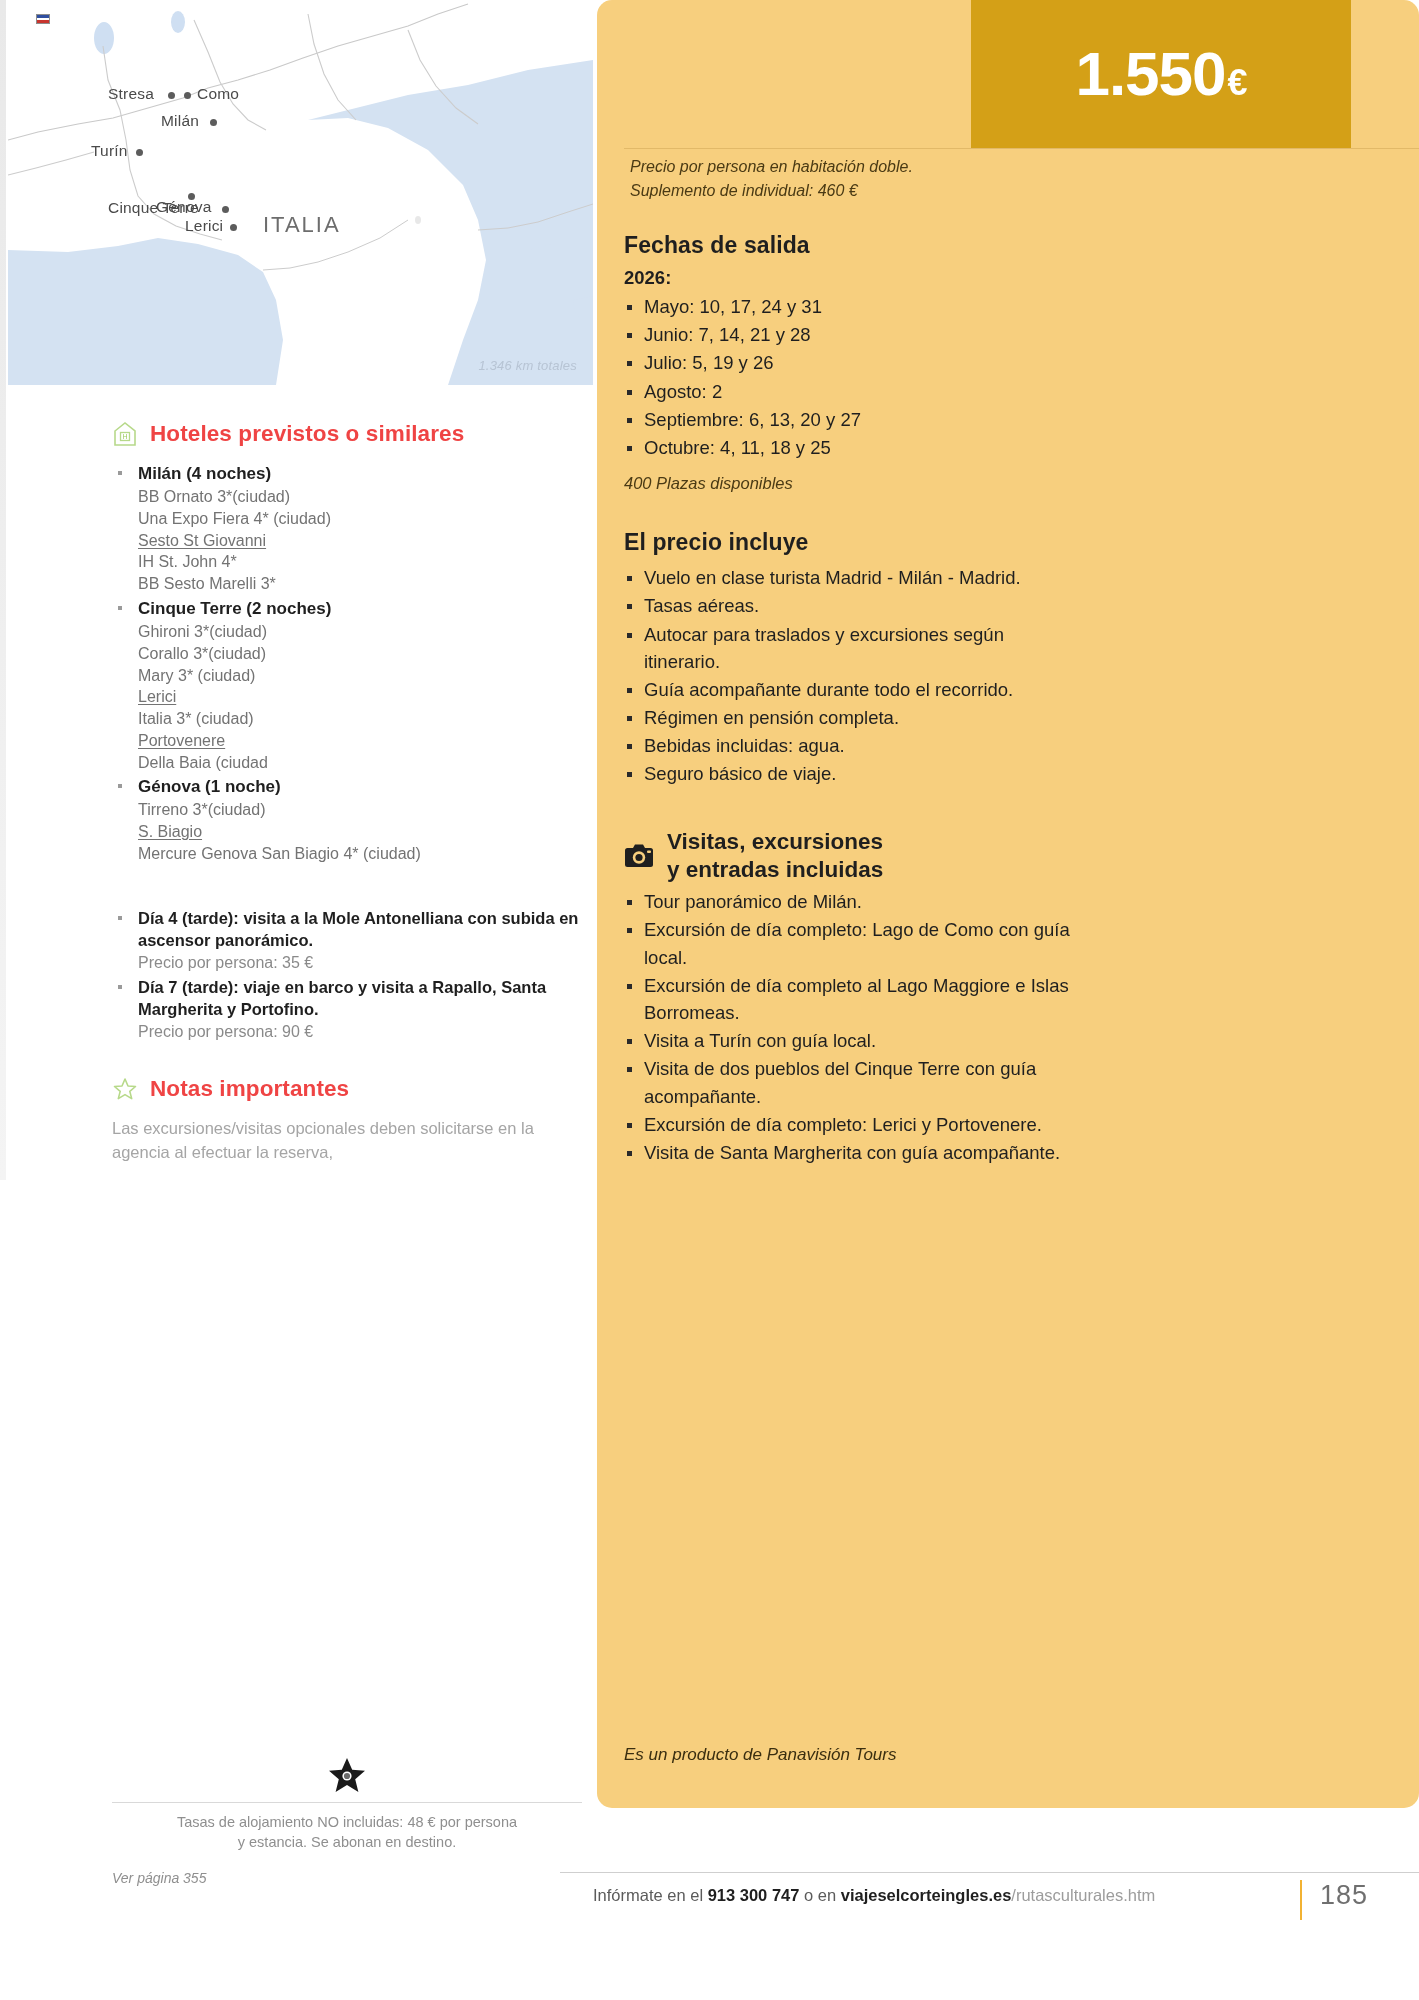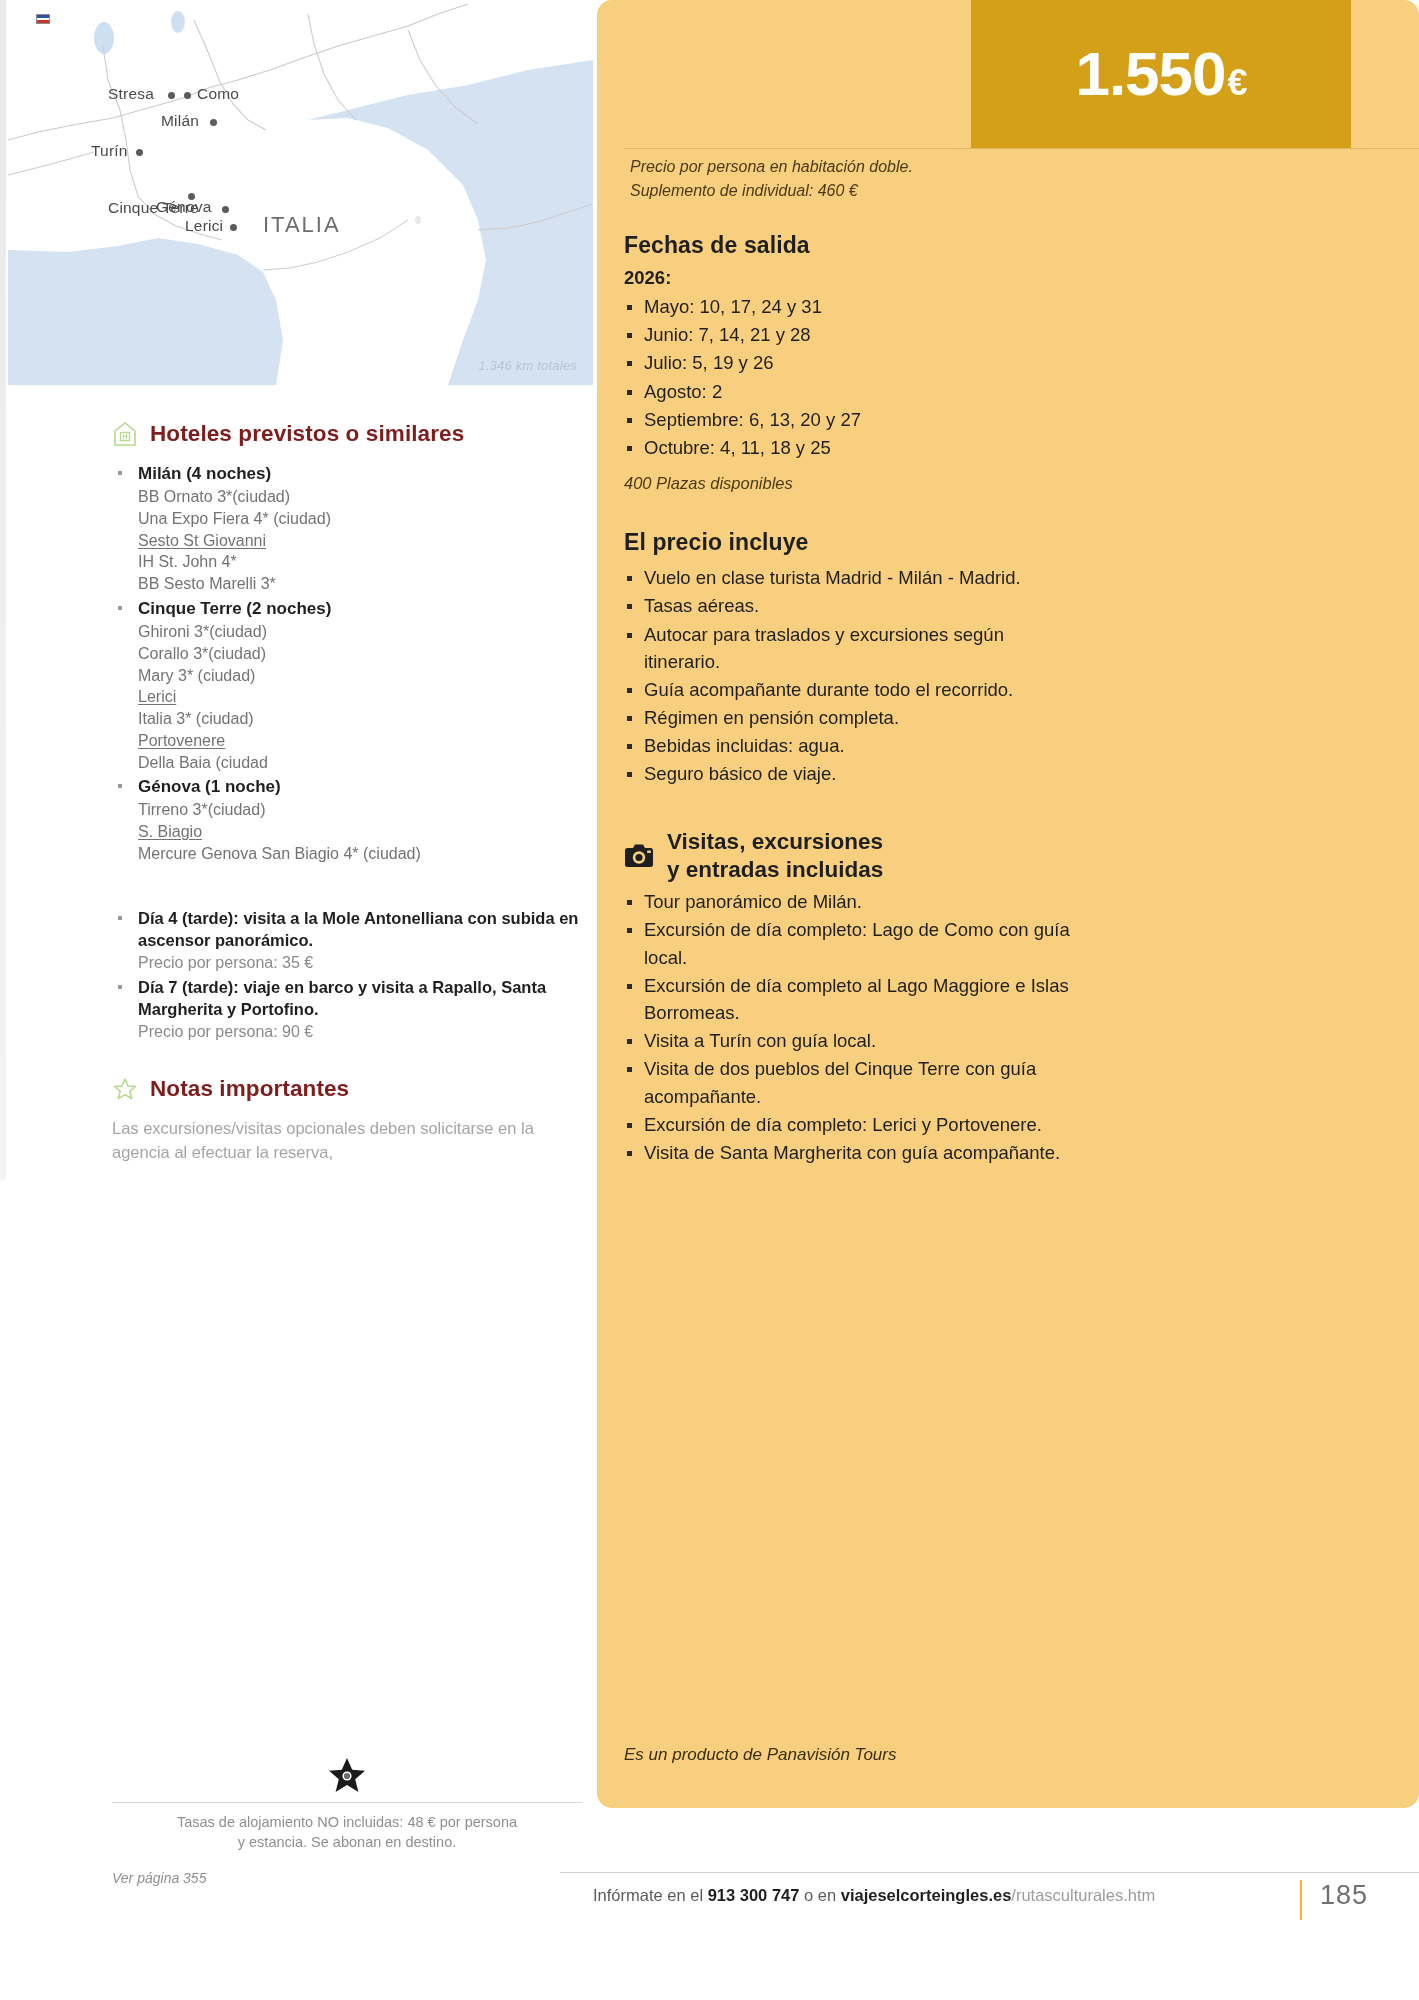--- a/index.html
+++ b/index.html
@@ -105,21 +105,21 @@
     margin: 0 0 14px 0;
   }
   .sec-head .sec-icon {
     width: 26px; height: 28px;
     flex: 0 0 26px;
     display: flex; align-items: center; justify-content: center;
   }
   .sec-head .sec-title {
     font-size: 22.5px;
     font-weight: bold;
-    color: #7f1d1d;
+    color: #ef4444;
     letter-spacing: .1px;
     line-height: 1.1;
   }
 
   ul.blist { list-style: none; margin: 0; padding: 0; }
   ul.blist > li {
     position: relative;
     padding-left: 26px;
     margin-bottom: 2px;
   }

